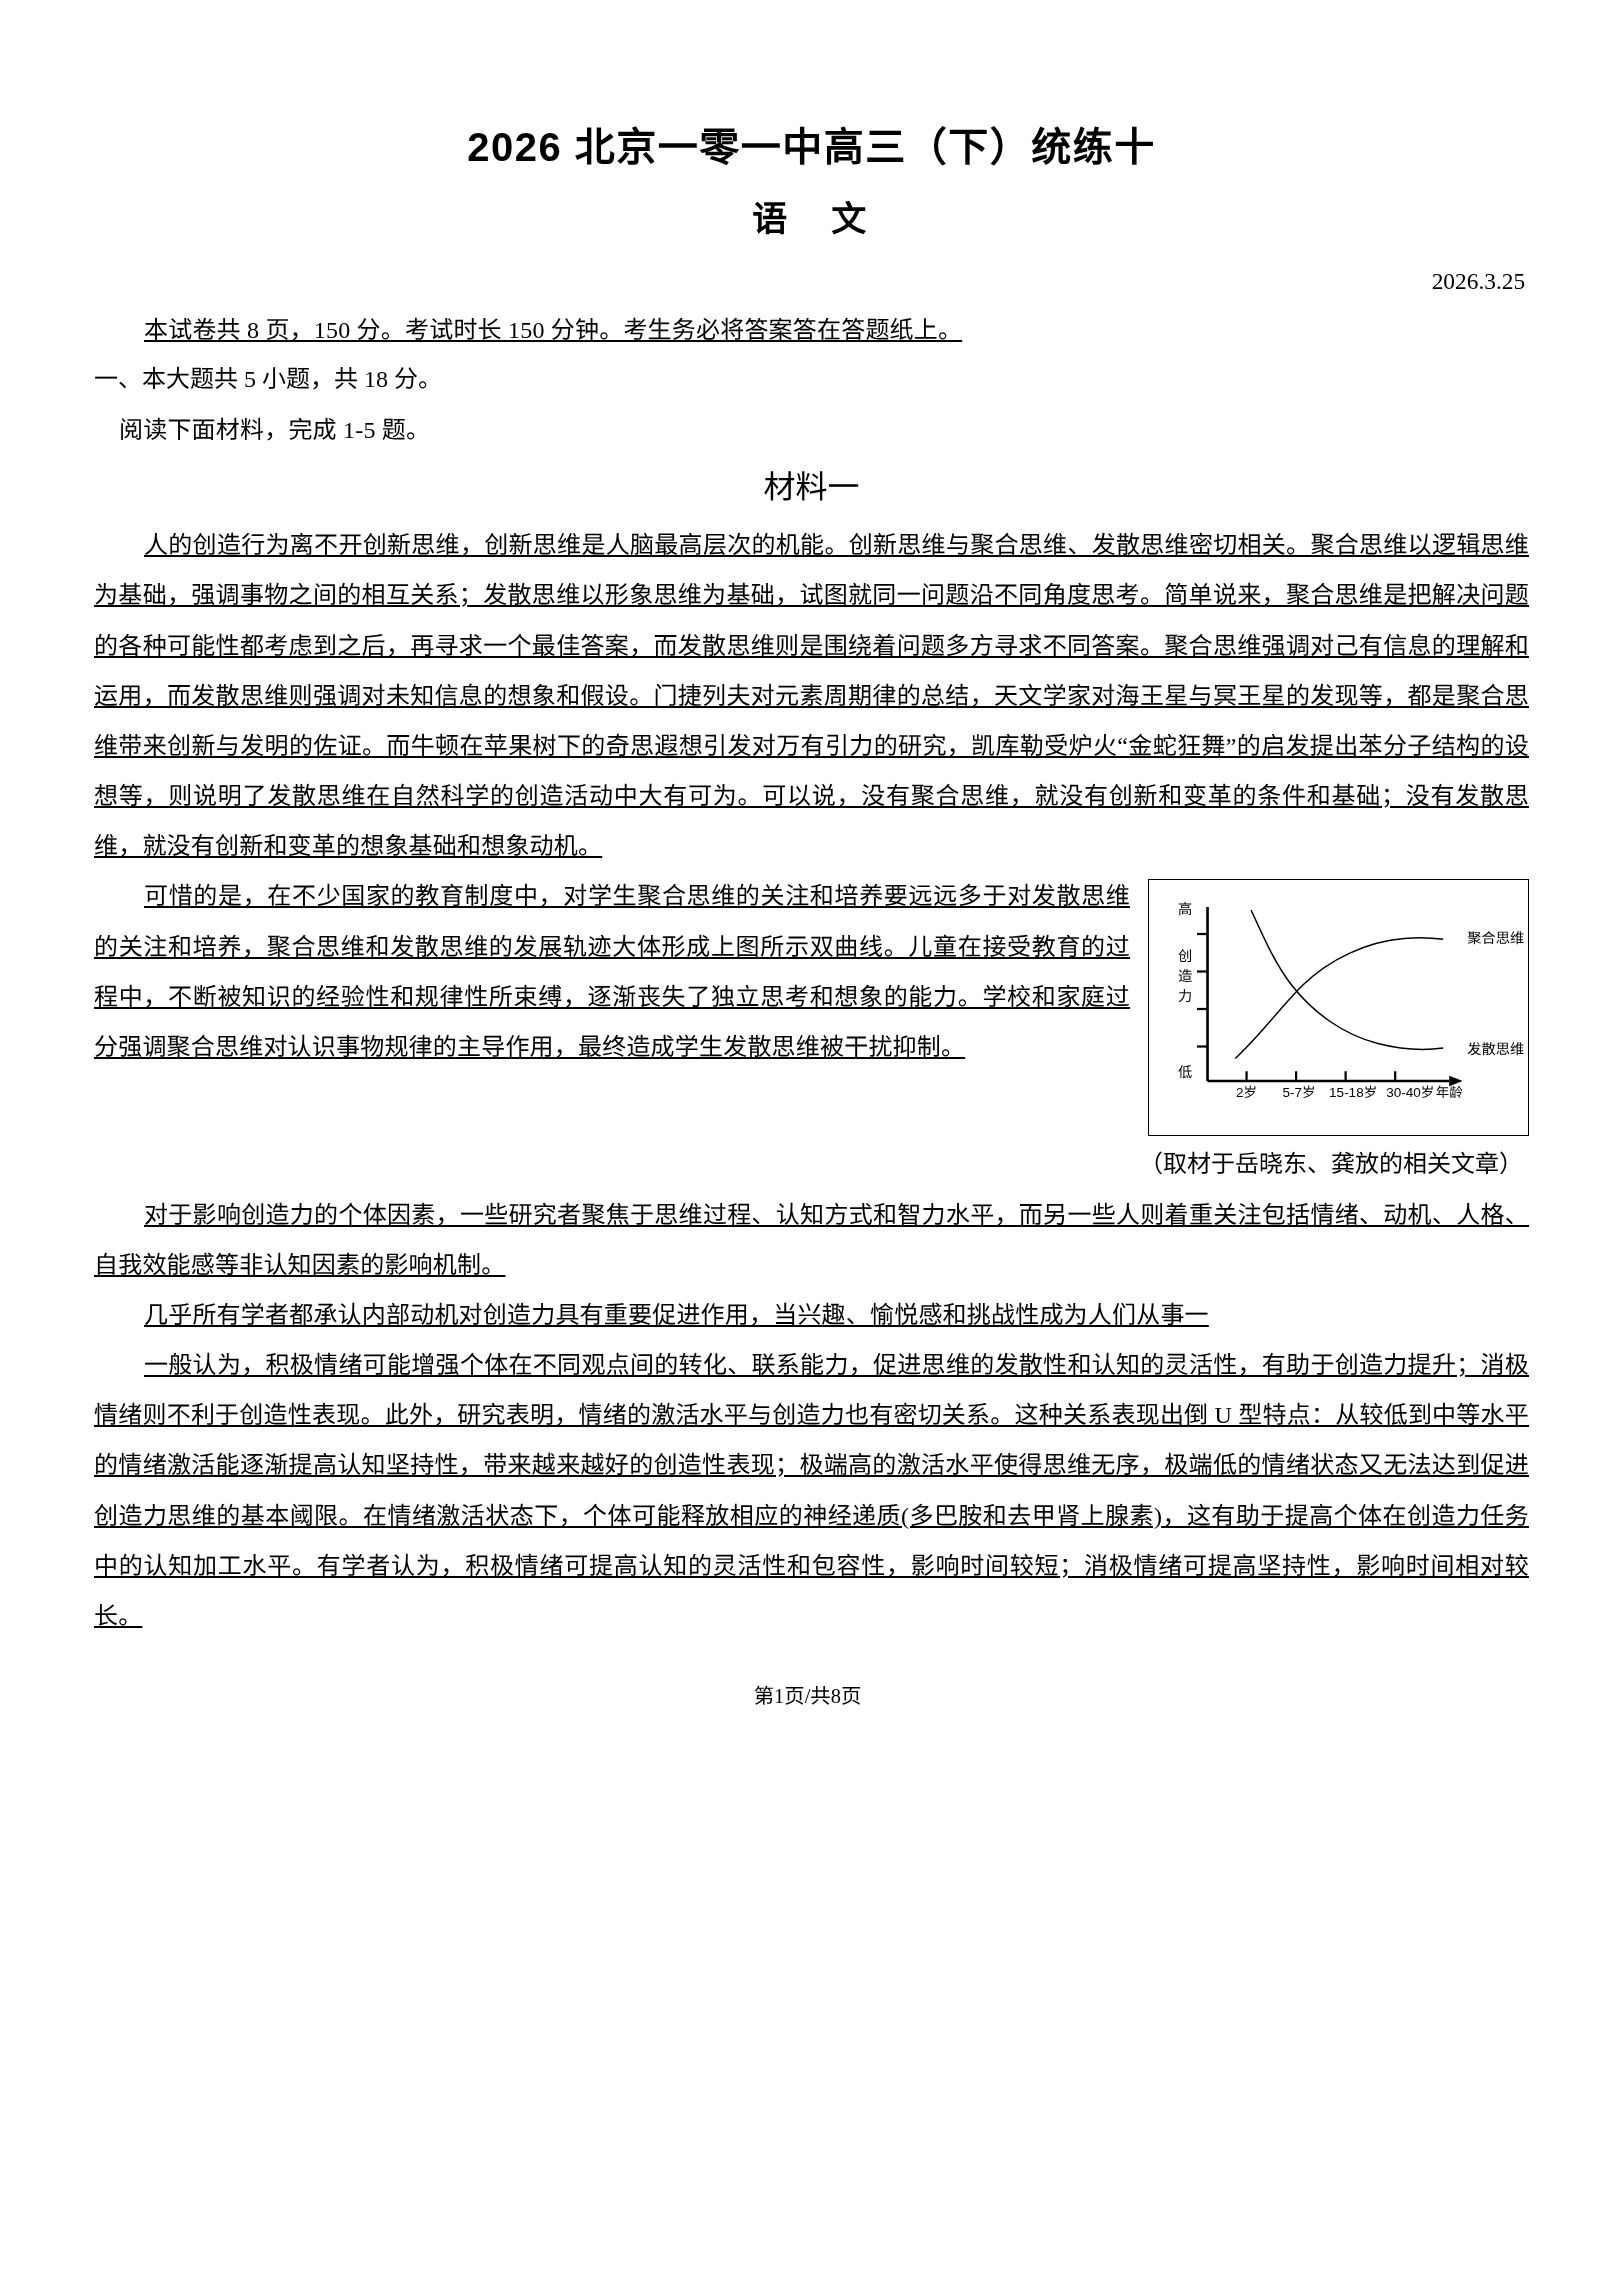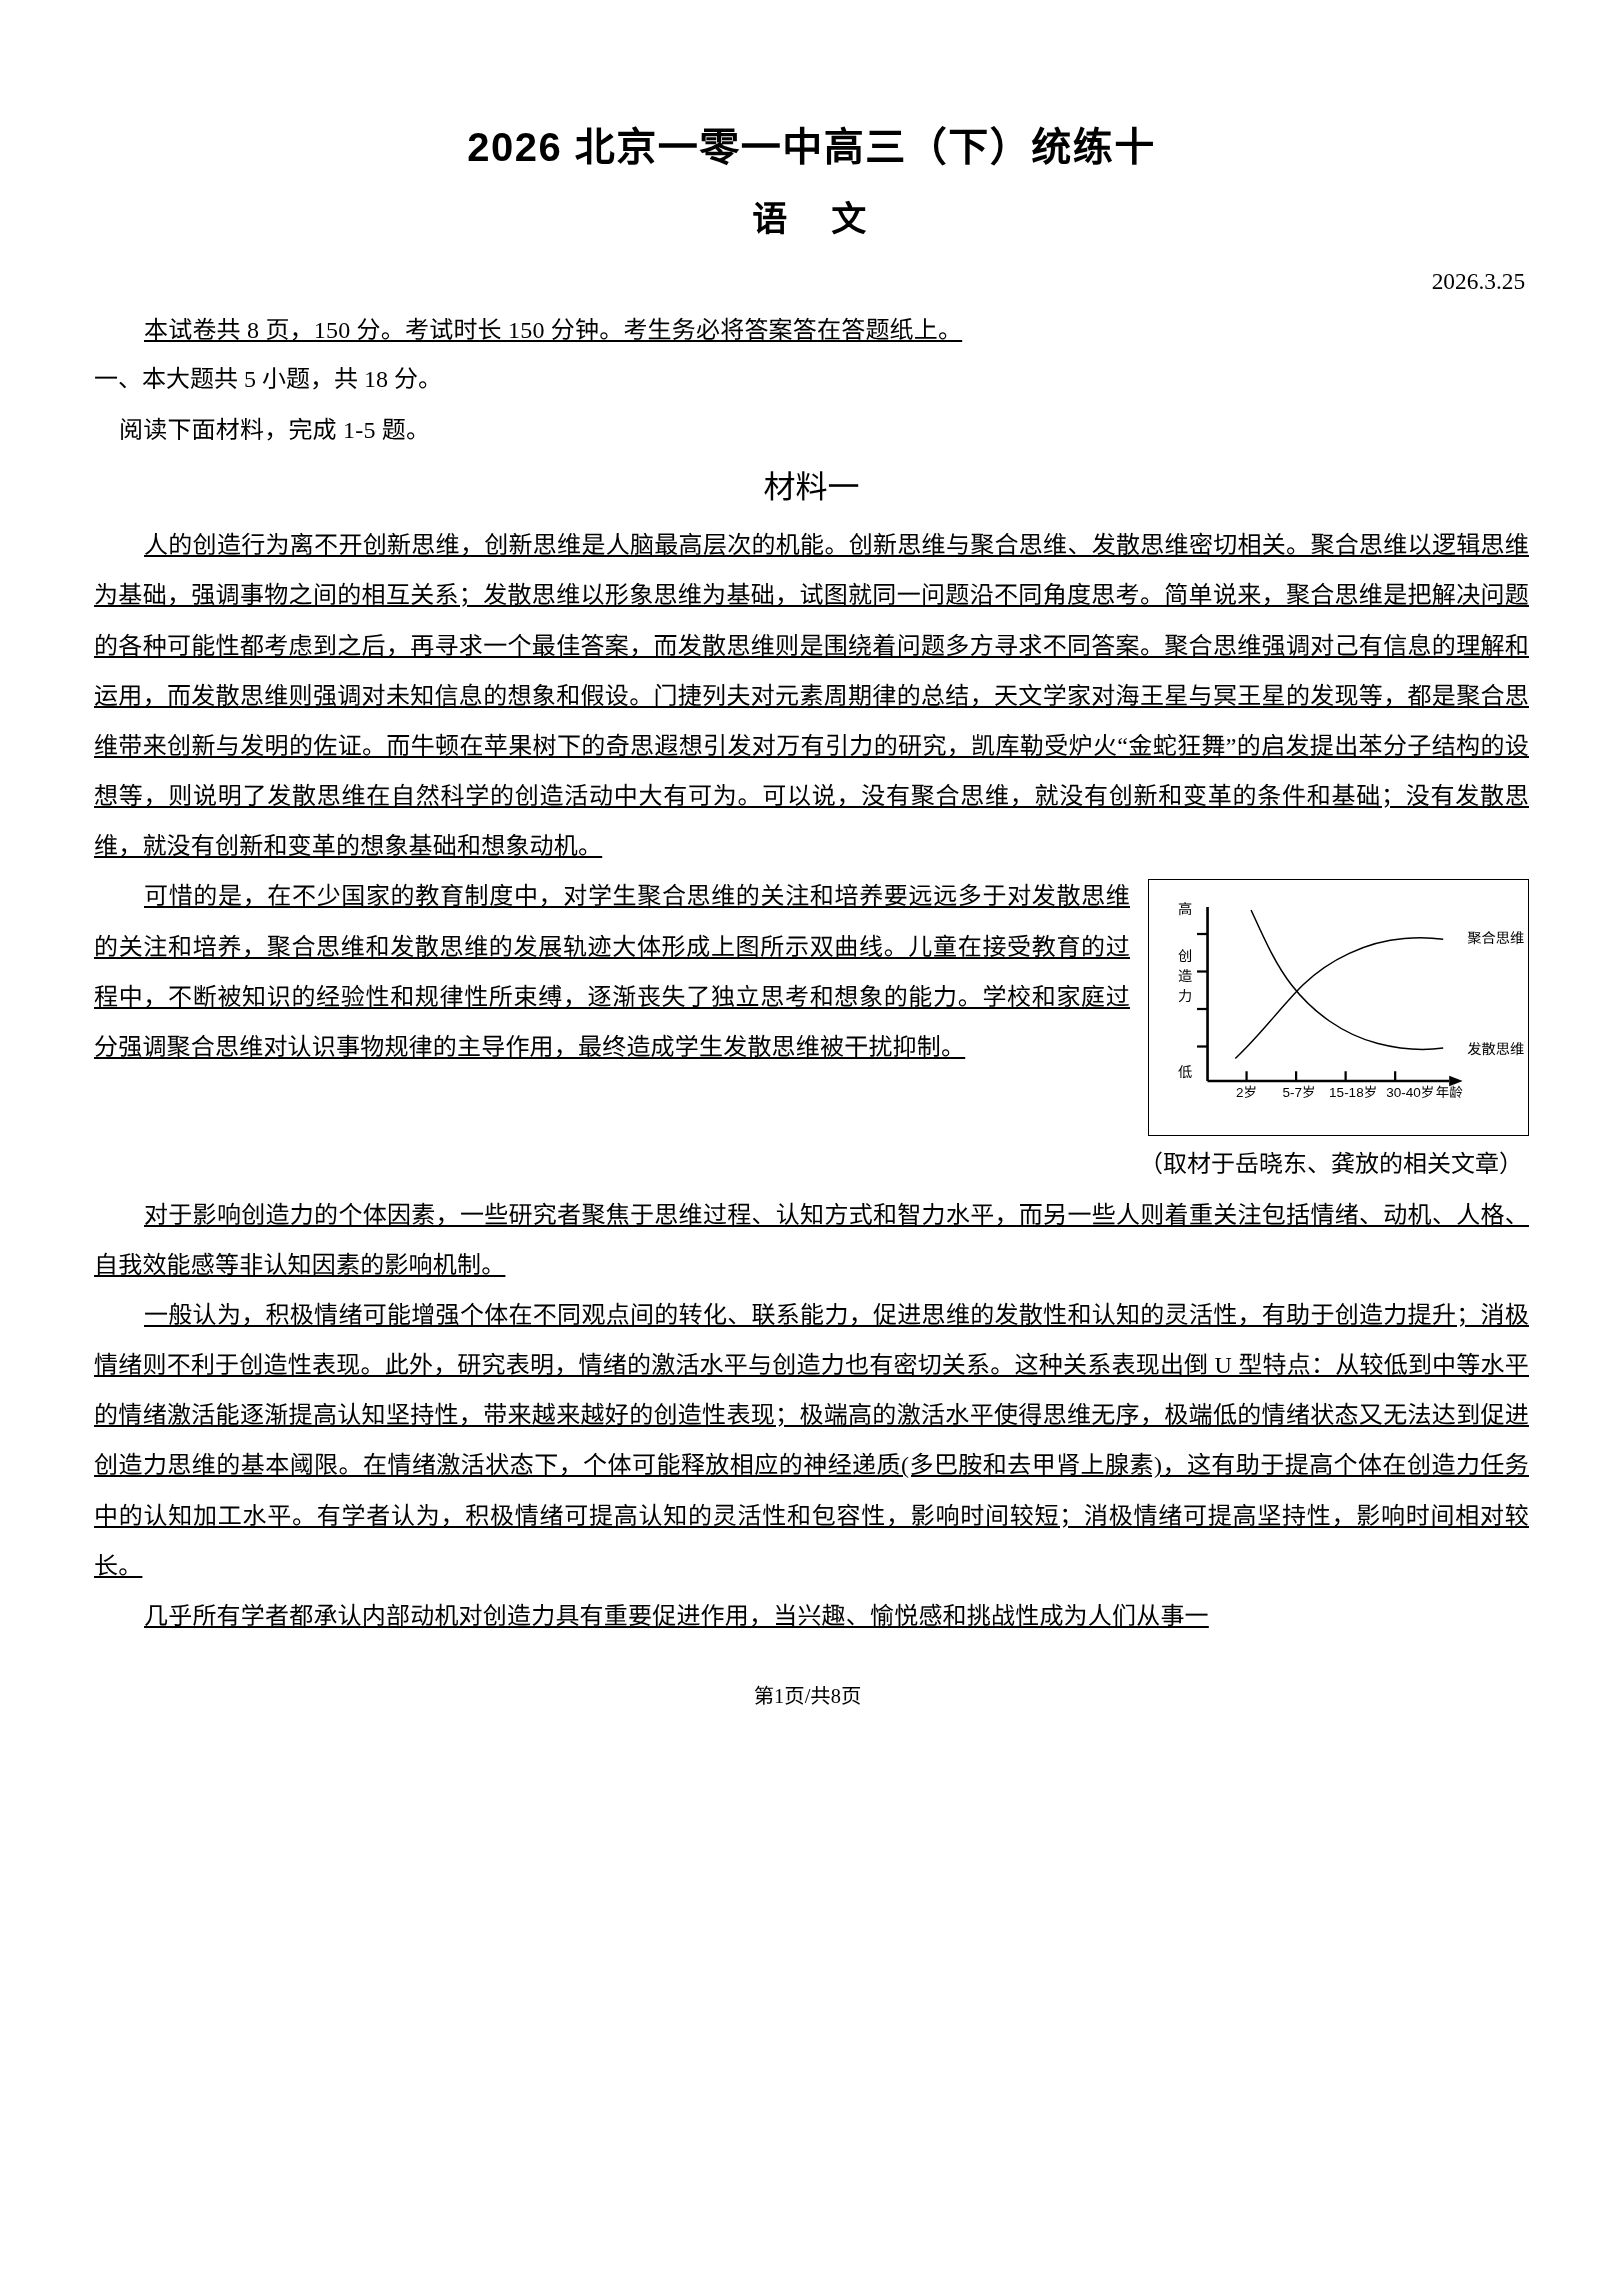--- a/index.html
+++ b/index.html
@@ -170,19 +170,19 @@
       </svg>
     </div>
 
     <p class="para indent-2">可惜的是，在不少国家的教育制度中，对学生聚合思维的关注和培养要远远多于对发散思维的关注和培养，聚合思维和发散思维的发展轨迹大体形成上图所示双曲线。儿童在接受教育的过程中，不断被知识的经验性和规律性所束缚，逐渐丧失了独立思考和想象的能力。学校和家庭过分强调聚合思维对认识事物规律的主导作用，最终造成学生发散思维被干扰抑制。</p>
   </div>
 
   <p class="attribution">（取材于岳晓东、龚放的相关文章）</p>
 
 
   <p class="para indent-2">对于影响创造力的个体因素，一些研究者聚焦于思维过程、认知方式和智力水平，而另一些人则着重关注包括情绪、动机、人格、自我效能感等非认知因素的影响机制。</p>
+  <p class="para indent-2">几乎所有学者都承认内部动机对创造力具有重要促进作用，当兴趣、愉悦感和挑战性成为人们从事一</p>
   <p class="para indent-2">一般认为，积极情绪可能增强个体在不同观点间的转化、联系能力，促进思维的发散性和认知的灵活性，有助于创造力提升；消极情绪则不利于创造性表现。此外，研究表明，情绪的激活水平与创造力也有密切关系。这种关系表现出倒 U 型特点：从较低到中等水平的情绪激活能逐渐提高认知坚持性，带来越来越好的创造性表现；极端高的激活水平使得思维无序，极端低的情绪状态又无法达到促进创造力思维的基本阈限。在情绪激活状态下，个体可能释放相应的神经递质(多巴胺和去甲肾上腺素)，这有助于提高个体在创造力任务中的认知加工水平。有学者认为，积极情绪可提高认知的灵活性和包容性，影响时间较短；消极情绪可提高坚持性，影响时间相对较长。</p>
-  <p class="para indent-2">几乎所有学者都承认内部动机对创造力具有重要促进作用，当兴趣、愉悦感和挑战性成为人们从事一</p>
 
   <div class="footer">第1页/共8页</div>
 
 </div>
 
 
 </body></html>

